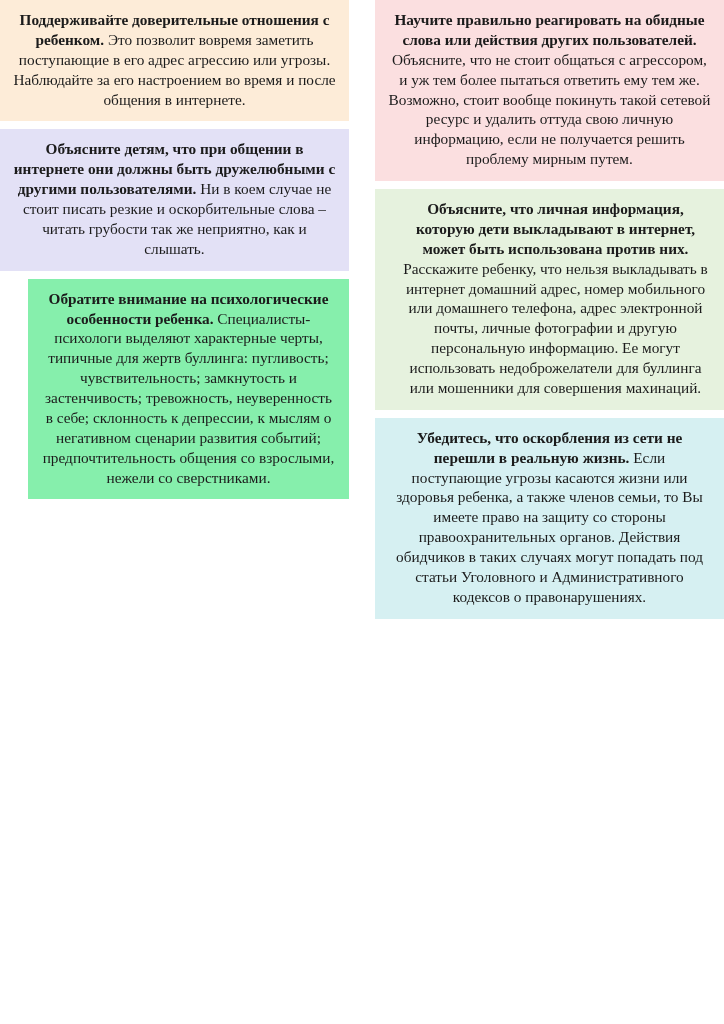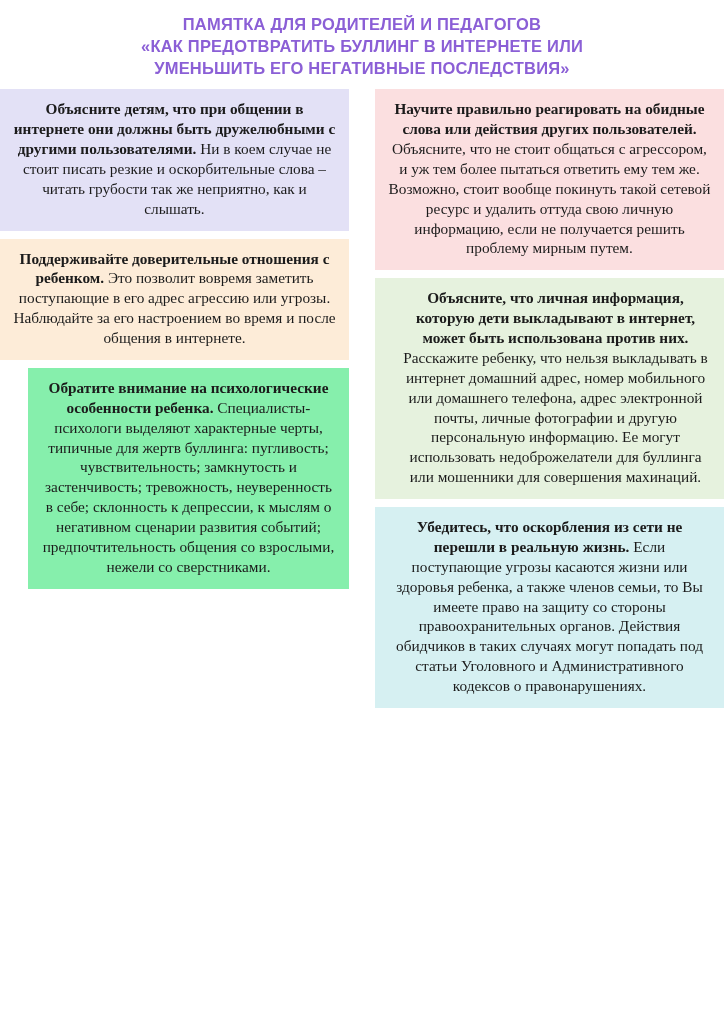--- a/index.html
+++ b/index.html
@@ -69,36 +69,31 @@
   
   .flowtext .lead {
     font-weight: bold;
   }
 </style>
 </head>
 <body>
 
 <div class="page">
 
-  <div class="title" style="color: rgb(139, 95, 214);">
-    <div>ПАМЯТКА ДЛЯ РОДИТЕЛЕЙ И ПЕДАГОГОВ</div>
-    <div>«КАК ПРЕДОТВРАТИТЬ БУЛЛИНГ В ИНТЕРНЕТЕ ИЛИ</div>
-    <div>УМЕНЬШИТЬ ЕГО НЕГАТИВНЫЕ ПОСЛЕДСТВИЯ»</div>
-  </div>
 
   <div class="columns">
 
     <div class="col col-left">
 
+      <div class="card" id="card-l1" style="background: rgb(253, 236, 216);">
+        <p class="flowtext"><span class="lead">Поддерживайте доверительные отношения с ребенком.</span> <span>Это позволит вовремя заметить поступающие в его адрес агрессию или угрозы. Наблюдайте за его настроением во время и после общения в интернете.</span></p>
+      </div>
+
       <div class="card" id="card-l0" style="background: rgb(227, 225, 246);">
         <p class="flowtext"><span class="lead">Объясните детям, что при общении в интернете они должны быть дружелюбными с другими пользователями.</span> <span>Ни в коем случае не стоит писать резкие и оскорбительные слова – читать грубости так же неприятно, как и слышать.</span></p>
-      </div>
-
-      <div class="card" id="card-l1" style="background: rgb(253, 236, 216);">
-        <p class="flowtext"><span class="lead">Поддерживайте доверительные отношения с ребенком.</span> <span>Это позволит вовремя заметить поступающие в его адрес агрессию или угрозы. Наблюдайте за его настроением во время и после общения в интернете.</span></p>
       </div>
 
 
       <div class="card" id="card-l3" style="background: #86efac; margin-left: 28px;">
         <p class="flowtext"><span class="lead">Обратите внимание на психологические особенности ребенка.</span> <span>Специалисты-психологи выделяют характерные черты, типичные для жертв буллинга: пугливость; чувствительность; замкнутость и застенчивость; тревожность, неуверенность в себе; склонность к депрессии, к мыслям о негативном сценарии развития событий; предпочтительность общения со взрослыми, нежели со сверстниками.</span></p>
       </div>
 
     </div>
 
     <div class="col col-right">

